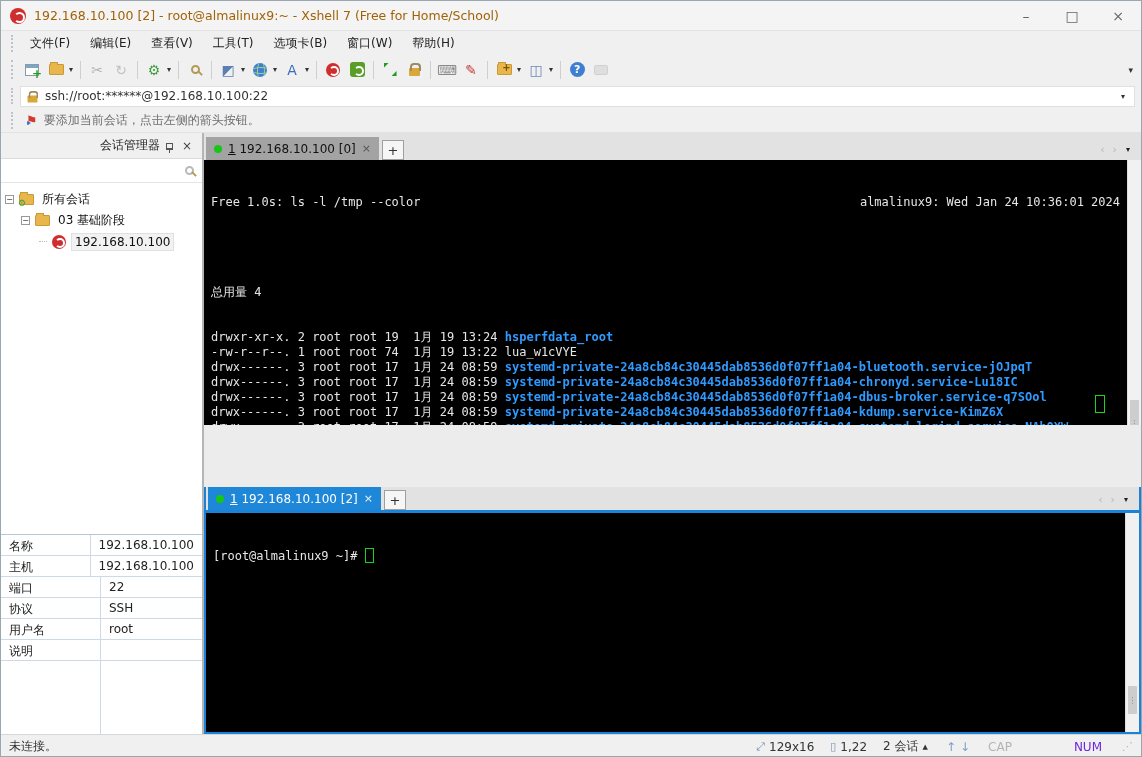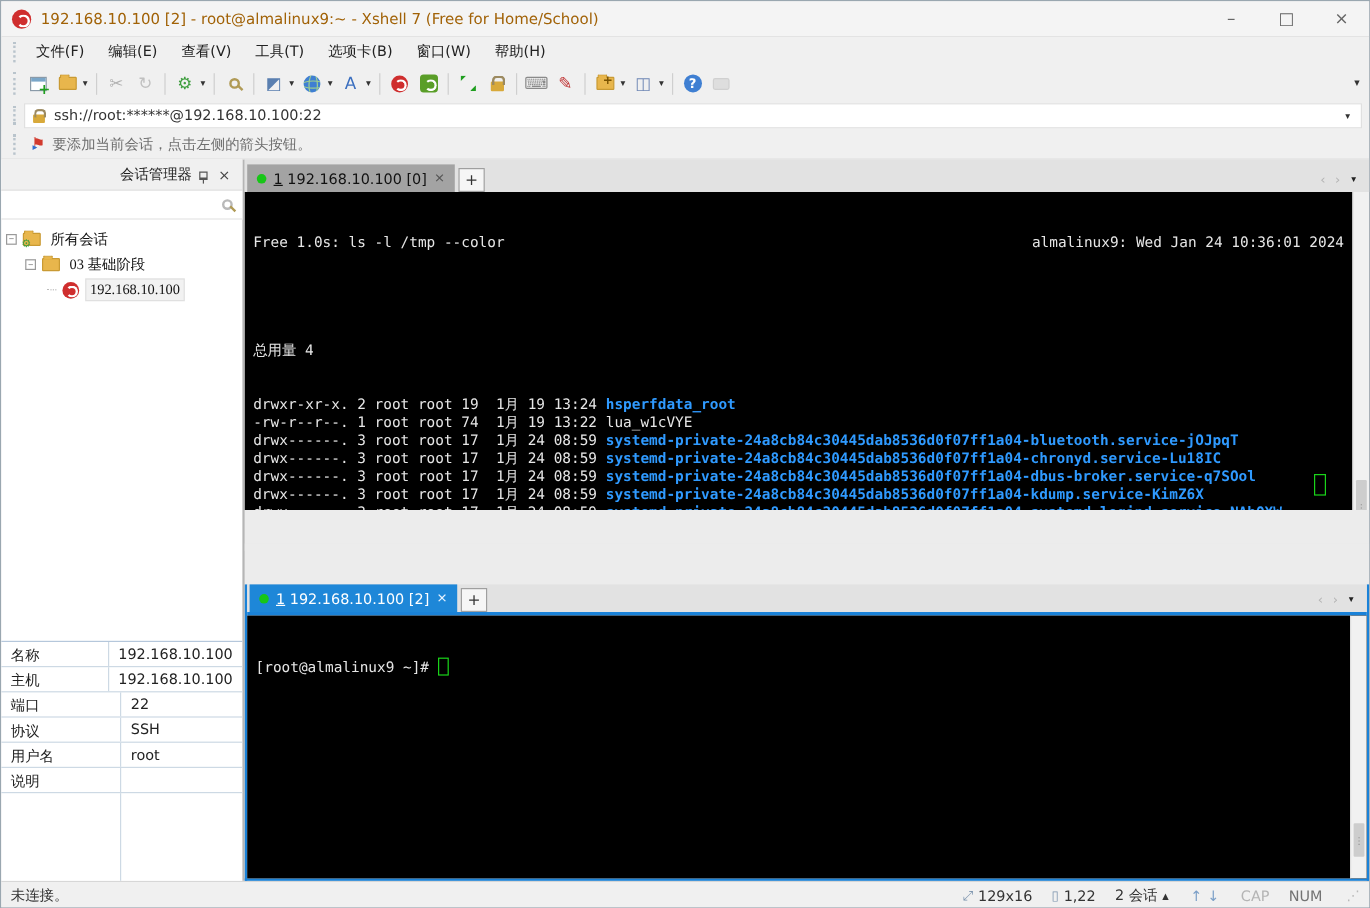--- a/index.html
+++ b/index.html
@@ -68,21 +68,21 @@
   .addrfield .dd { margin-left:auto; }
   .infobar { height:24px; display:flex; align-items:center; padding-left:6px; background:#f0f0f0; gap:6px; color:#6e6e6e; border-bottom:1px solid #e2e2e2; }
 
   
   .main { display:flex; height:601px; }
   .sidebar { width:203px; flex:none; background:#fff; border-right:2px solid #b5b5b5; display:flex; flex-direction:column; }
   .sm-header { height:26px; background:#f0f0f0; display:flex; align-items:center; padding:0 6px; border-bottom:1px solid #dcdcdc; }
   .sm-header .t { flex:1; color:#222;text-align:right; }
   .sm-header .hbtn { width:18px; text-align:center; color:#444; }
   .sm-search { height:24px; border-bottom:1px solid #e4e4e4; display:flex; align-items:center; justify-content:flex-end; padding:0 8px; background:#fff; }
-  .tree { flex:1; padding:6px 4px; overflow:hidden;font-family:Liberation Serif, serif; }
+  .tree { flex:1; padding:6px 4px; overflow:hidden; }
   .trow { display:flex; align-items:center; height:21px; gap:5px; white-space:nowrap; }
   .texp { width:9px; height:9px; border:1px solid #999; background:#fff; font-size:8px; line-height:7px; text-align:center; color:#333; flex:none; }
   .texp::after { content:"−"; }
   .tconn { width:8px; border-top:1px dotted #bbb; flex:none; }
   .trow .lbl { color:#111; padding:1px 3px; }
   .trow.sel .lbl { background:#f2f2f2; border:1px solid #e0e0e0; }
 
   .props { border-top:1px solid #b5c7db; }
   .prow { display:flex; height:21px; border-bottom:1px solid #cdd9e4; }
   .prow .k { width:100px; padding:3px 8px; border-right:1px solid #cdd9e4; color:#222; }
@@ -117,21 +117,21 @@
   .splitter { height:6px; background:#ececec; }
   .pane2 { flex:1; display:flex; flex-direction:column; border:2px solid #1a82d8; border-top:none; min-height:0; }
   .pane2 .tabbar { border-bottom:3px solid #1a82d8; height:26px; }
 
   
   .statusbar { height:24px; background:#f0f0f0; border-top:1px solid #d7d7d7; display:flex; align-items:center; padding:0 8px; color:#333; }
   .sb-right { margin-left:auto; display:flex; align-items:center; gap:16px; }
   .sb-item { display:flex; align-items:center; gap:4px; }
   .sb-ic { color:#7b93ad; font-size:11px; }
   .sb-cap { color:#b4b4b4; }
-  .sb-num { color:#737373; }
+  .sb-num { color:#6d28d9;margin-left:46px; }
   .sb-arrows span { color:#7b9fc7; font-size:12px; padding:0 2px; }
   .sb-grip { color:#b9b9b9; font-size:11px; margin-left:4px; }
 </style>
 </head>
 <body>
 
 <div class="window">
 
   <div class="titlebar">
     <span class="spiral"></span>

